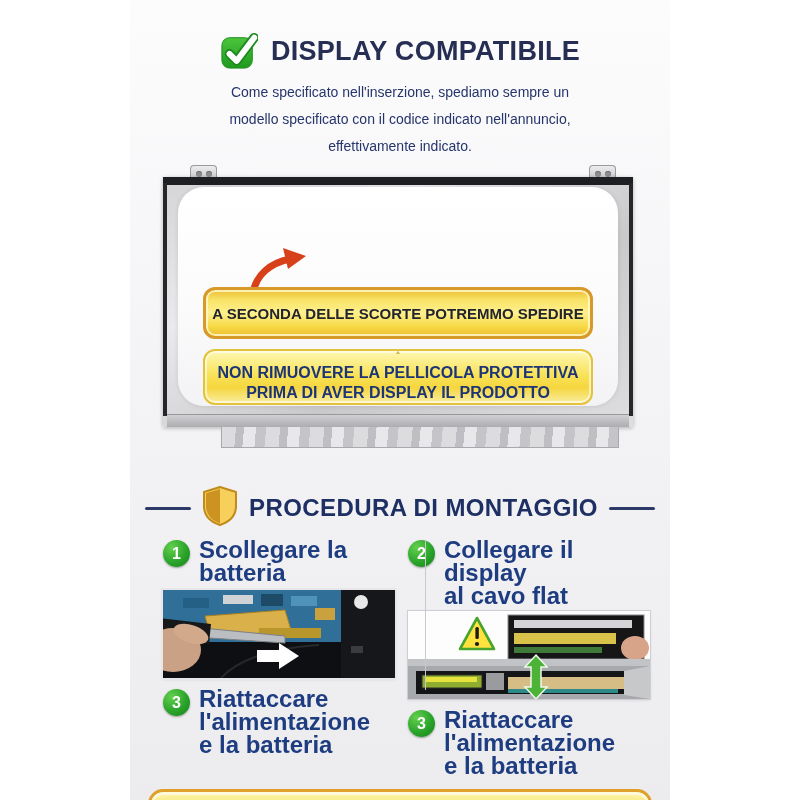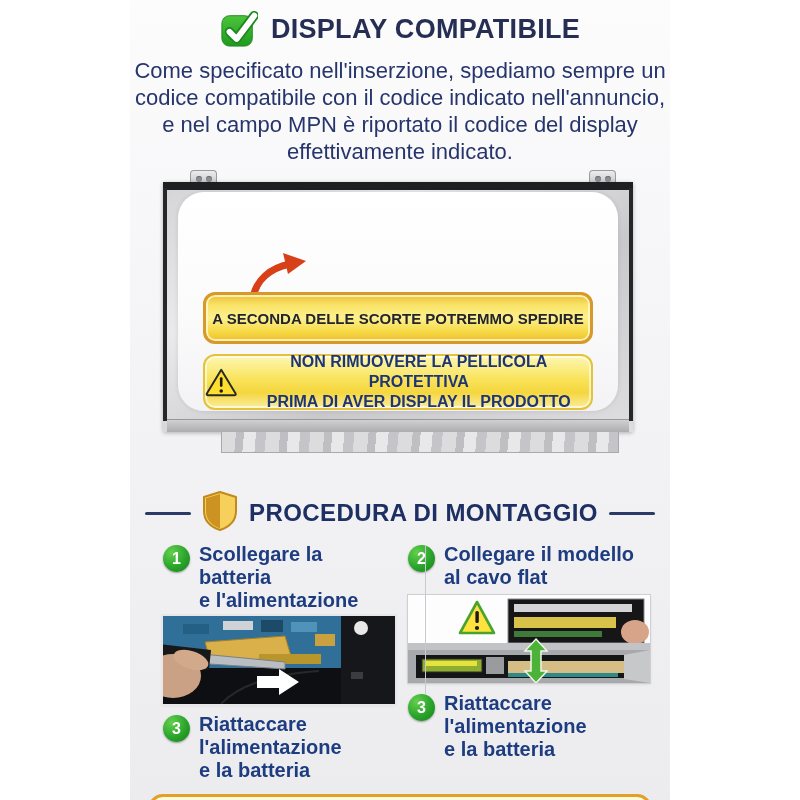--- a/index.html
+++ b/index.html
@@ -2,26 +2,26 @@
 <html><head>
 <meta charset="utf-8">
 <style>
   * { margin:0; padding:0; box-sizing:border-box; }
   html,body { width:800px; height:800px; background:#ffffff; overflow:hidden;
               font-family:"Liberation Sans", sans-serif; }
   .page { position:relative; width:540px; height:800px; margin:0 auto;
           background:linear-gradient(180deg,#fcfcfd 0%,#f4f4f6 45%,#ececef 100%); }
 
   
-  .hdr { padding-top:10px; display:flex; align-items:center; justify-content:center; gap:13px; }
+  .hdr { padding-top:32px; display:flex; align-items:center; justify-content:center; gap:13px; }
   .hdr svg { display:block; }
   .hdr-title { font-size:27px; font-weight:700; color:#272e54; letter-spacing:.3px; }
 
   
-  .intro { margin-top:9px; text-align:center; font-size:22px; line-height:27px; color:#26356b; }
+  .intro { margin-top:9px; text-align:center; font-size:14px; line-height:27px; color:#26356b; }
 
   
   .figure { position:relative; margin:5px 0 0 33px; width:470px; height:292px; }
   .bracket { position:absolute; top:0; width:27px; height:17px;
              background:linear-gradient(#ececee,#c2c2c6); border:1px solid #9a9a9e; border-bottom:none;
              border-radius:4px 4px 0 0; display:flex; align-items:center; justify-content:center; gap:4px; }
   .bracket i { width:6px; height:6px; border-radius:50%; background:#8e8e93; box-shadow:inset 0 1px 1px #6c6c70; }
   .bracket.bl { left:27px; } .bracket.br { right:17px; }
   .panel-body { position:absolute; top:12px; left:0; width:470px; height:250px; border-radius:2px;
                 background:linear-gradient(150deg,#d4d4d7 0%,#eaeaec 30%,#c9c9cc 62%,#dedee1 100%);
@@ -43,37 +43,37 @@
                  border:3px solid #d8992b; border-radius:12px;
                  background:linear-gradient(180deg,#edbe35 0%,#f9e468 22%,#fdf08e 50%,#f6d944 80%,#eebe32 100%);
                  box-shadow:inset 0 0 0 2px rgba(255,248,200,.85);
                  display:flex; flex-direction:column; justify-content:center; text-align:center;
                  font-weight:700; font-size:15px; line-height:19px; color:#23242c; }
   .film-label { position:absolute; left:40px; width:390px; top:172px; height:56px;
                 border:2px solid #e3c23c; border-radius:12px;
                 background:linear-gradient(180deg,#fdf7b4 0%,#f9e35a 45%,#f5d63e 70%,#faeda0 100%);
                 box-shadow:inset 0 0 0 2px rgba(255,255,255,.6);
                 display:flex; align-items:center; justify-content:center; gap:9px;
-                font-weight:700; font-size:16px; line-height:20px; color:#1d3576; }
+                font-weight:700; font-size:16px; line-height:20px; color:#1d3576;flex-direction:column; }
   .film-label .txt { text-align:center; }
 
   
   .sec-hdr { margin-top:29px; display:flex; align-items:center; justify-content:center; gap:11px; }
   .rule { width:46px; height:3px; background:#2c3a68; border-radius:2px; }
   .sec-title { font-size:24px; font-weight:700; color:#1d2f63; letter-spacing:.4px; }
 
   .columns { position:relative; margin:8px 0 0 33px; width:487px;
              display:grid; grid-template-columns:232px 242px; column-gap:13px; }
   .columns::before { content:""; position:absolute; left:262px; top:2px; height:150px; width:1px; background:#c7c9cf; }
   .step { display:flex; gap:9px; align-items:flex-start; min-height:48px; margin-bottom:4px; }
   .badge { flex:0 0 27px; width:27px; height:27px; border-radius:50%; margin-top:2px;
            background:radial-gradient(circle at 32% 28%,#63cf4e,#2aa42b 55%,#178019 100%);
            color:#fff; font-weight:700; font-size:16px; display:flex; align-items:center; justify-content:center;
            box-shadow:0 1px 2px rgba(0,0,0,.35); }
-  .step-txt { font-size:20px; font-weight:700; color:#1e3c80; line-height:23px; }
+  .step-txt { font-size:24px; font-weight:700; color:#1e3c80; line-height:23px; }
   .photo { display:block; margin:4px 0 9px; }
   .photo-l { box-shadow:0 0 0 2px #e7e7ea, 0 1px 3px rgba(0,0,0,.2); }
   .photo-r { box-shadow:0 0 0 1px #cfcfd3, 0 1px 3px rgba(0,0,0,.12); }
 
   
   .banner { margin:8px 18px 0; height:66px; border:3px solid #dfa02c; border-radius:15px;
             background:linear-gradient(180deg,#fbf4ae 0%,#f7e058 40%,#f3d84e 68%,#f9eda0 100%);
             box-shadow:inset 0 0 0 3px rgba(255,255,255,.6);
             display:flex; align-items:center; justify-content:center; gap:11px;
             font-weight:700; font-size:18px; line-height:23px; color:#1d3576; }
@@ -95,22 +95,21 @@
         <rect x="2" y="6" width="32" height="32" rx="8" fill="url(#gck)" stroke="#1c8a1c"></rect>
         <path d="M10 23 L17.5 30.5 L36 6" fill="none" stroke="#1c8a1c" stroke-width="10" stroke-linecap="round" stroke-linejoin="round"></path>
         <path d="M10 23 L17.5 30.5 L36 6" fill="none" stroke="#ffffff" stroke-width="6.2" stroke-linecap="round" stroke-linejoin="round"></path>
       </svg>
     </span>
     <span class="hdr-title">DISPLAY COMPATIBILE</span>
   </div>
 
   <div class="intro">
     <div>Come specificato nell'inserzione, spediamo sempre un</div>
-    <div>codice compatibile con il codice indicato nell'annuncio,</div>
-    <div>e nel campo MPN è riportato il codice del display</div>
+    <div>modello specificato con il codice indicato nell'annuncio,</div>
     <div>effettivamente indicato.</div>
   </div>
 
   <div class="figure">
     <div class="bracket bl">
         <i></i>
         <i></i>
       </div>
     <div class="bracket br">
         <i></i>
@@ -161,21 +160,20 @@
     <span class="rule"></span>
   </div>
 
   <div class="columns">
 
     <div>
       <div class="step">
         <div class="badge">1</div>
         <div class="step-txt">
           <div>Scollegare la batteria</div>
-          <div>e l'alimentazione</div>
         </div>
       </div>
 
       <svg class="photo photo-l" width="232" height="88" viewBox="0 0 232 88">
         <rect x="0" y="0" width="232" height="88" fill="#0e0f12"></rect>
         <rect x="0" y="0" width="232" height="52" fill="#2f6f98"></rect>
         <rect x="178" y="0" width="54" height="88" fill="#15171a"></rect>
         <circle cx="198" cy="12" r="7" fill="#e8e8e8"></circle>
         <rect x="188" y="56" width="12" height="7" fill="#3a3c40"></rect>
         <rect x="60" y="5" width="30" height="9" fill="#cfd3d6"></rect>
@@ -199,21 +197,21 @@
           <div>Riattaccare l'alimentazione</div>
           <div>e la batteria</div>
         </div>
       </div>
     </div>
 
     <div>
       <div class="step">
         <div class="badge">2</div>
         <div class="step-txt">
-          <div>Collegare il modello</div>
+          <div>Collegare il display</div>
           <div>al cavo flat</div>
         </div>
       </div>
 
       <svg class="photo photo-r" width="242" height="88" viewBox="0 0 242 88">
         <rect x="0" y="0" width="242" height="88" fill="#fdfdfd"></rect>
         <polygon points="69,7 86,38 52,38" fill="#ffe23e" stroke="#49a42e" stroke-width="2.6" stroke-linejoin="round"></polygon>
         <rect x="67.4" y="16" width="3.4" height="12" rx="1.5" fill="#1a1a1a"></rect>
         <circle cx="69" cy="33" r="2.1" fill="#1a1a1a"></circle>
         <rect x="100" y="4" width="136" height="44" fill="#161616" stroke="#8a8a8e"></rect>

